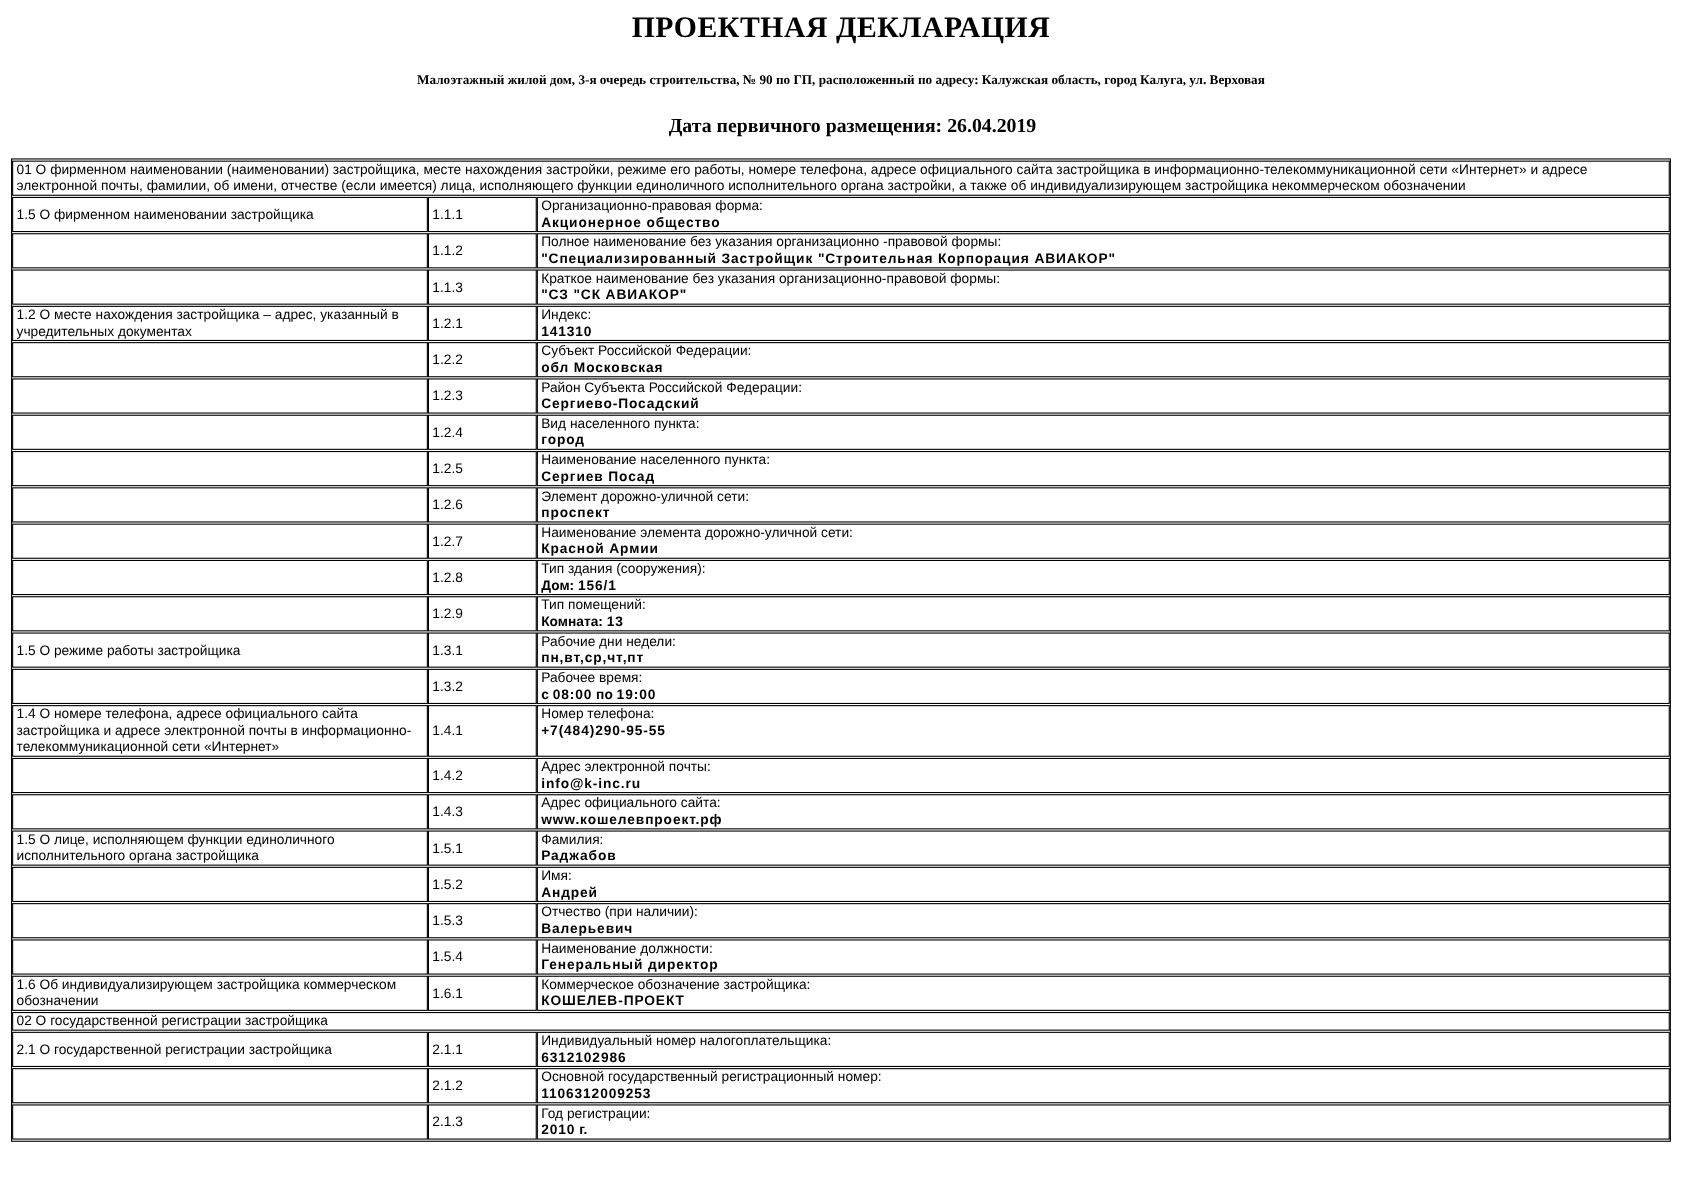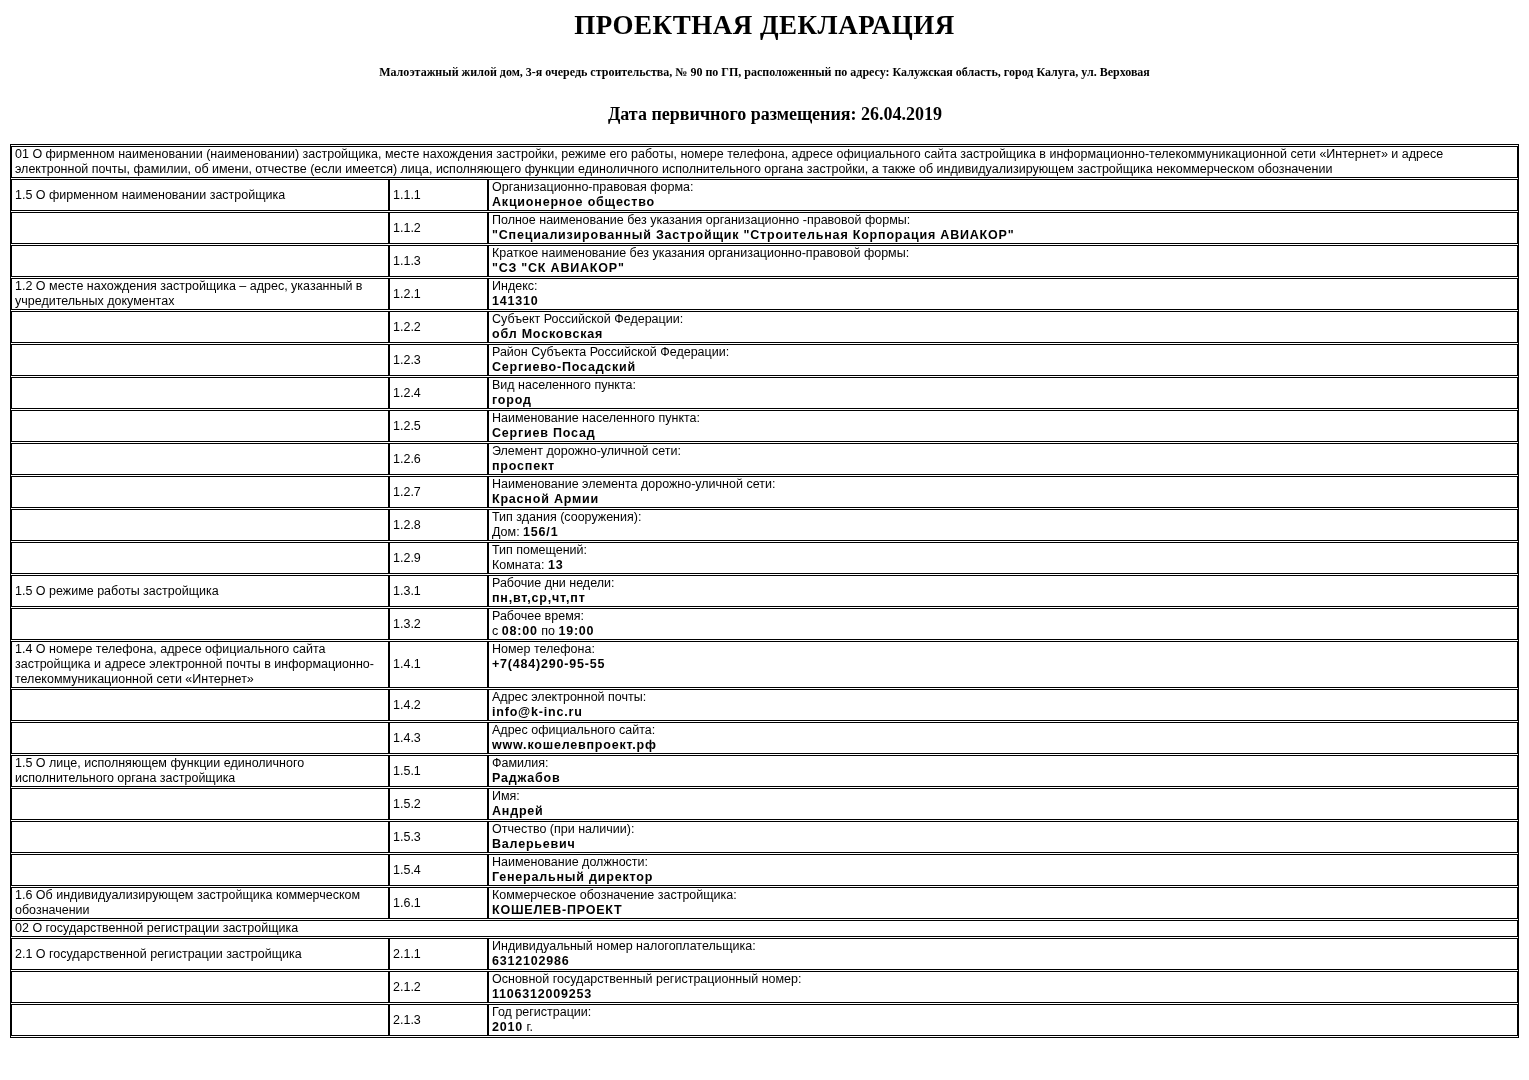--- a/index.html
+++ b/index.html
@@ -74,21 +74,21 @@
   }
   .lbl {
     line-height: 15px;
   }
   .val {
     line-height: 15px;
     font-weight: bold;
     letter-spacing: 0.8px;
   }
   .val .reg {
-    font-weight: normal;
+    font-weight: bold;
     letter-spacing: 0;
   }
 </style>
 </head>
 <body>
 
 <div class="doc-header">
   <div class="doc-title">ПРОЕКТНАЯ ДЕКЛАРАЦИЯ</div>
   <div class="doc-object">Малоэтажный жилой дом, 3-я очередь строительства, № 90 по ГП, расположенный по адресу: Калужская область, город Калуга, ул. Верховая</div>
   <div class="doc-placement">Дата первичного размещения: 26.04.2019</div>

